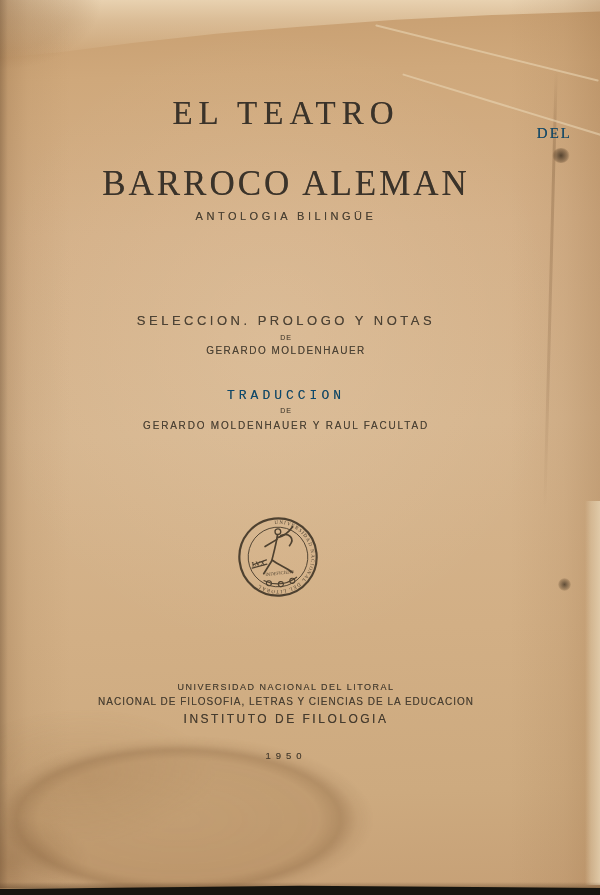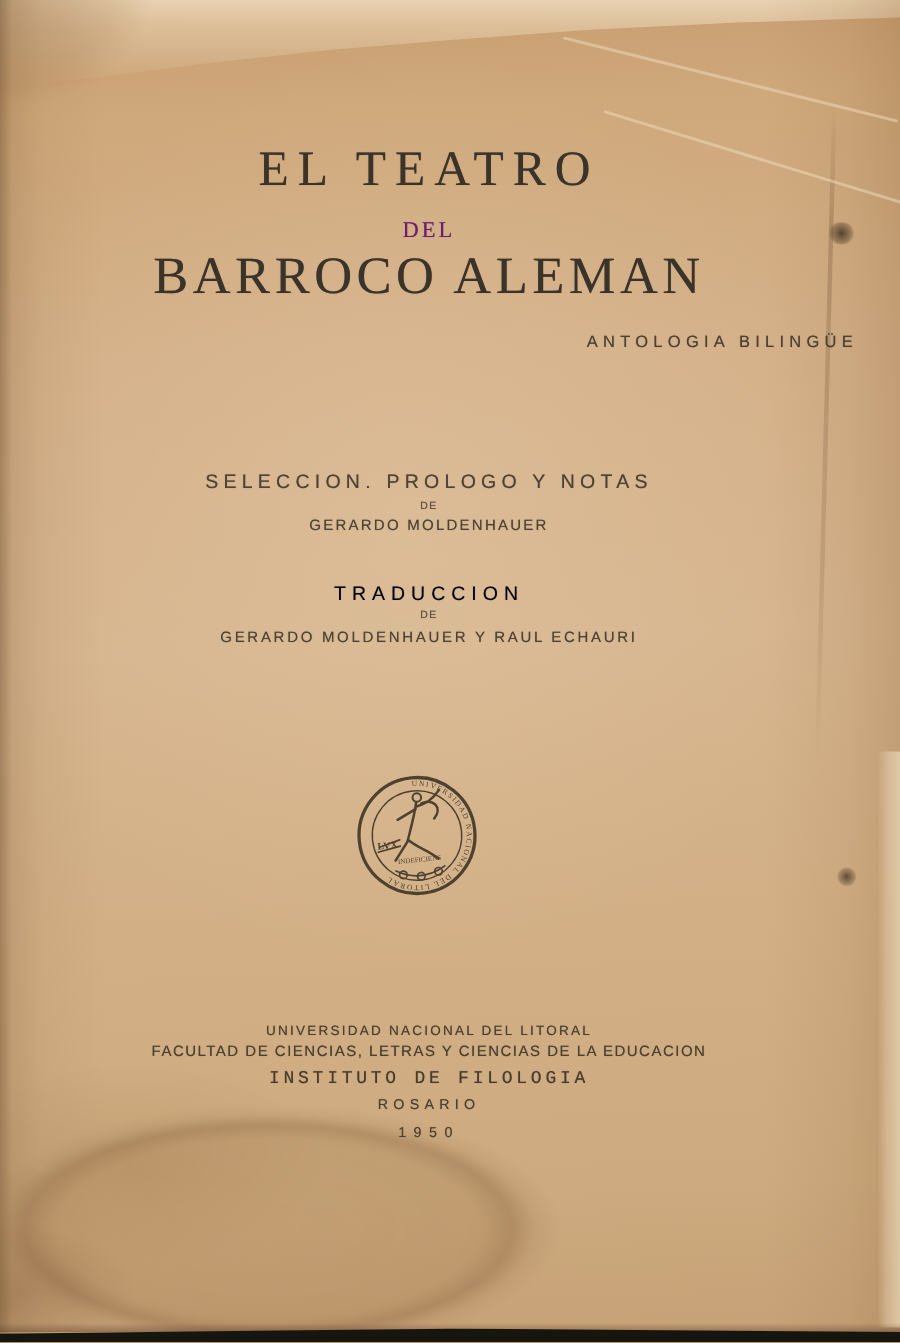--- a/index.html
+++ b/index.html
@@ -73,32 +73,32 @@
   }
 
   
   .text-layer{position:absolute;left:0;top:0;width:572px;height:697px;color:#44392c;}
   .tline{position:absolute;width:100%;text-align:center;white-space:nowrap;
          text-shadow:0 0 0.5px rgba(58,48,36,0.55);}
   .serif{font-family:"Liberation Serif","DejaVu Serif",serif;}
   .sans{font-family:"Liberation Sans","DejaVu Sans",sans-serif;}
 
   .t-title1{top:95px;font-size:33px;letter-spacing:6px;color:#3a332a;}
-  .t-del{top:146px;font-size:15px;letter-spacing:2px;color:#701a75;}
+  .t-del{top:125px;font-size:15px;letter-spacing:2px;color:#0c4a6e;text-align:right;}
   .t-title2{top:164px;font-size:35px;letter-spacing:3px;color:#3a332a;font-family:Liberation Serif, serif;}
-  .t-sub{top:222px;font-size:11px;letter-spacing:3.5px;color:#4a4133;text-align:right;}
+  .t-sub{top:210px;font-size:11px;letter-spacing:3.5px;color:#4a4133;}
   .t-sel{top:313px;font-size:13px;letter-spacing:3.5px;color:#4d4335;}
   .t-de1{top:334px;font-size:7px;letter-spacing:1px;color:#5a4f3f;}
   .t-auth1{top:345px;font-size:10px;letter-spacing:1.5px;color:#4d4335;}
-  .t-trad{top:388px;font-size:13px;letter-spacing:4px;color:#000000;}
+  .t-trad{top:388px;font-size:13px;letter-spacing:4px;color:#0c4a6e;font-family:Liberation Mono, monospace;}
   .t-de2{top:407px;font-size:7px;letter-spacing:1px;color:#5a4f3f;}
   .t-auth2{top:420px;font-size:10px;letter-spacing:1.8px;color:#4d4335;}
   .t-imp1{top:682px;font-size:9px;letter-spacing:1.5px;color:#4a4032;}
   .t-imp2{top:696px;font-size:10px;letter-spacing:1px;color:#4a4032;}
-  .t-imp3{top:712px;font-size:12px;letter-spacing:2.5px;color:#453b2e;font-family:Liberation Mono, monospace;}
+  .t-imp3{top:712px;font-size:12px;letter-spacing:2.5px;color:#453b2e;}
   .t-imp4{top:731px;font-size:9.5px;letter-spacing:3.5px;color:#4a4032;}
   .t-year{top:750px;font-size:9.5px;letter-spacing:5px;color:#4a4032;}
 
   .seal{
     position:absolute;left:236px;top:515px;width:84px;height:84px;
     transform:rotate(-6deg);opacity:0.88;
   }
 </style>
 </head>
 <body>
@@ -123,26 +123,25 @@
     <div class="tline serif t-del">DEL</div>
     <div class="tline serif t-title2">BARROCO ALEMAN</div>
     <div class="tline sans t-sub">ANTOLOGIA BILINGÜE</div>
 
     <div class="tline sans t-sel">SELECCION. PROLOGO Y NOTAS</div>
     <div class="tline sans t-de1">DE</div>
     <div class="tline sans t-auth1">GERARDO MOLDENHAUER</div>
 
     <div class="tline sans t-trad">TRADUCCION</div>
     <div class="tline sans t-de2">DE</div>
-    <div class="tline sans t-auth2">GERARDO MOLDENHAUER Y RAUL ECHAURI</div>
+    <div class="tline sans t-auth2">GERARDO MOLDENHAUER Y RAUL FACULTAD</div>
 
     <div class="tline sans t-imp1">UNIVERSIDAD NACIONAL DEL LITORAL</div>
-    <div class="tline sans t-imp2">FACULTAD DE CIENCIAS, LETRAS Y CIENCIAS DE LA EDUCACION</div>
+    <div class="tline sans t-imp2">NACIONAL DE FILOSOFIA, LETRAS Y CIENCIAS DE LA EDUCACION</div>
     <div class="tline sans t-imp3">INSTITUTO DE FILOLOGIA</div>
-    <div class="tline sans t-imp4">ROSARIO</div>
     <div class="tline sans t-year">1950</div>
   </div>
 
   <svg class="seal" viewBox="0 0 100 100" xmlns="http://www.w3.org/2000/svg">
     <defs>
       <path id="rim" d="M50,10.5 a39.5,39.5 0 1,1 -0.02,0"></path>
     </defs>
     <g stroke="#3c3224" fill="none">
       <circle cx="50" cy="50" r="46" stroke-width="2.6"></circle>
       <circle cx="50" cy="50" r="35.5" stroke-width="1.1"></circle>

